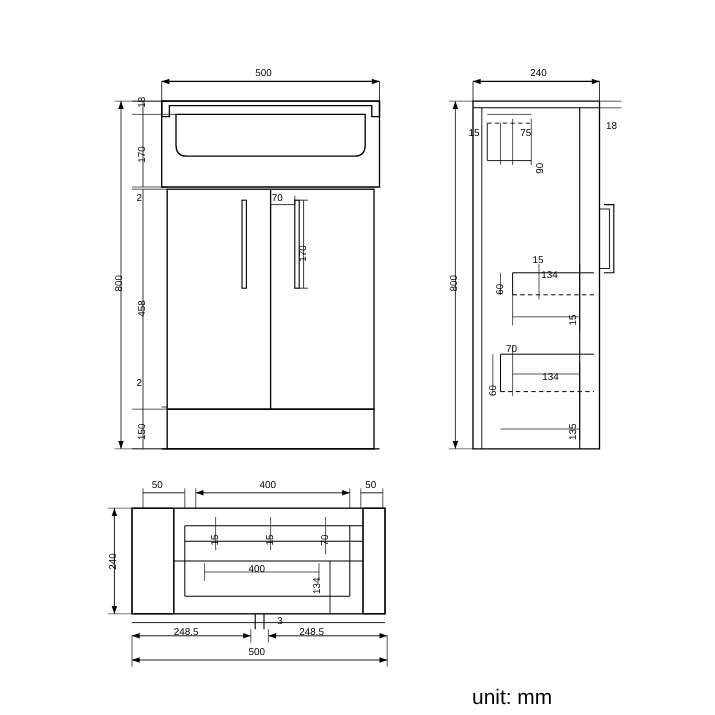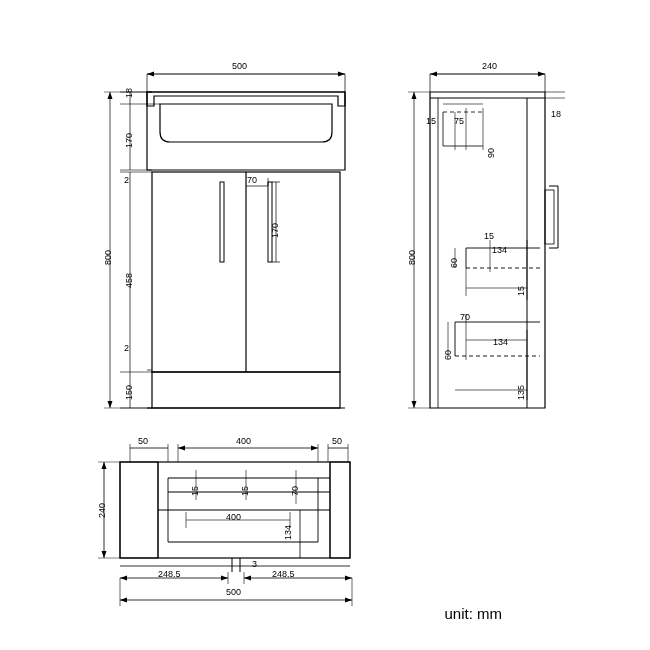--- a/index.html
+++ b/index.html
@@ -7,21 +7,21 @@
     width:650px;height:650px;
     background:#ffffff;
     font-family:"Liberation Sans", sans-serif;
     color:#000;
     overflow:hidden;
   }
   #sheet{position:relative;width:520px;height:650px;text-align:right;}
   .dim{position:absolute;font-size:9px;line-height:9px;color:#000;white-space:nowrap;}
   .dimv{position:absolute;font-size:9px;line-height:9px;color:#000;white-space:nowrap;
         transform-origin:left top;transform:rotate(-90deg);}
-  .unit{position:absolute;right:18px;bottom:28px;font-size:15px;}
+  .unit{position:absolute;right:18px;bottom:4px;font-size:19px;}
   svg{position:absolute;left:0;top:0;overflow:visible;}
 </style>
 </head>
 <body>
 
 <div id="sheet">
 
   <svg width="650" height="650">
 
     <line x1="147" y1="74" x2="345" y2="74" stroke="#000" stroke-width="1"></line>
@@ -137,21 +137,21 @@
     <path d="M414,408 l-2.5,-7 l5,0 z" fill="#000"></path>
     <line x1="408" y1="92" x2="430" y2="92" stroke="#000" stroke-width="0.5"></line>
     <line x1="408" y1="408" x2="430" y2="408" stroke="#000" stroke-width="0.5"></line>
 
     <line x1="455" y1="248" x2="455" y2="268" stroke="#000" stroke-width="0.6"></line>
     <line x1="448" y1="322" x2="448" y2="356" stroke="#000" stroke-width="0.6"></line>
   </svg>
 
   <div class="dim" style="left:482px;top:62px;">240</div>
   <div class="dim" style="left:426px;top:117px;">15</div>
-  <div class="dim" style="left:454px;top:117px;">75</div>
+  <div class="dim" style="left:473px;top:117px;">75</div>
   <div class="dimv" style="left:487px;top:158px;">90</div>
   <div class="dim" style="left:551px;top:110px;">18</div>
   <div class="dim" style="left:484px;top:232px;">15</div>
   <div class="dim" style="left:492px;top:246px;">134</div>
   <div class="dimv" style="left:450px;top:268px;">60</div>
   <div class="dimv" style="left:517px;top:296px;">15</div>
   <div class="dim" style="left:460px;top:313px;">70</div>
   <div class="dim" style="left:493px;top:338px;">134</div>
   <div class="dimv" style="left:444px;top:360px;">60</div>
   <div class="dimv" style="left:517px;top:400px;">135</div>

